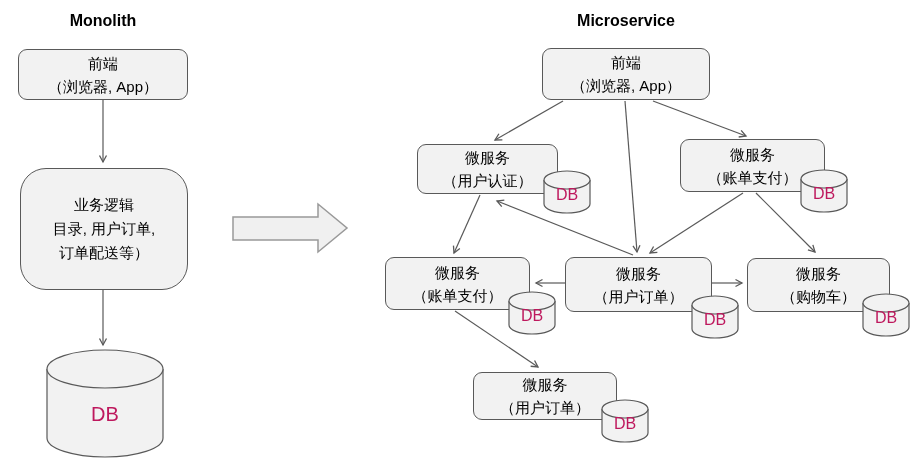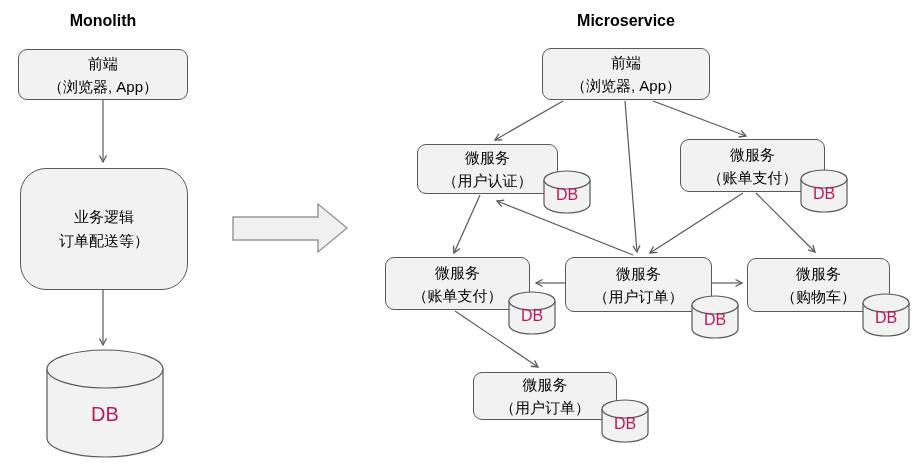--- a/index.html
+++ b/index.html
@@ -116,20 +116,21 @@
 
   <div class="title" id="title-mono">Monolith</div>
   <div class="title" id="title-micro">Microservice</div>
 
   <div class="node" id="box-mono-frontend">
     <div>前端</div>
     <div>（浏览器, App）</div>
   </div>
   <div class="node" id="box-mono-logic">
     <div>业务逻辑</div>
+    <div>目录, 用户订单,</div>
     <div>订单配送等）</div>
   </div>
 
   <div class="node" id="box-micro-frontend">
     <div>前端</div>
     <div>（浏览器, App）</div>
   </div>
 
   <div class="node" id="box-auth">
     <div>微服务</div>

